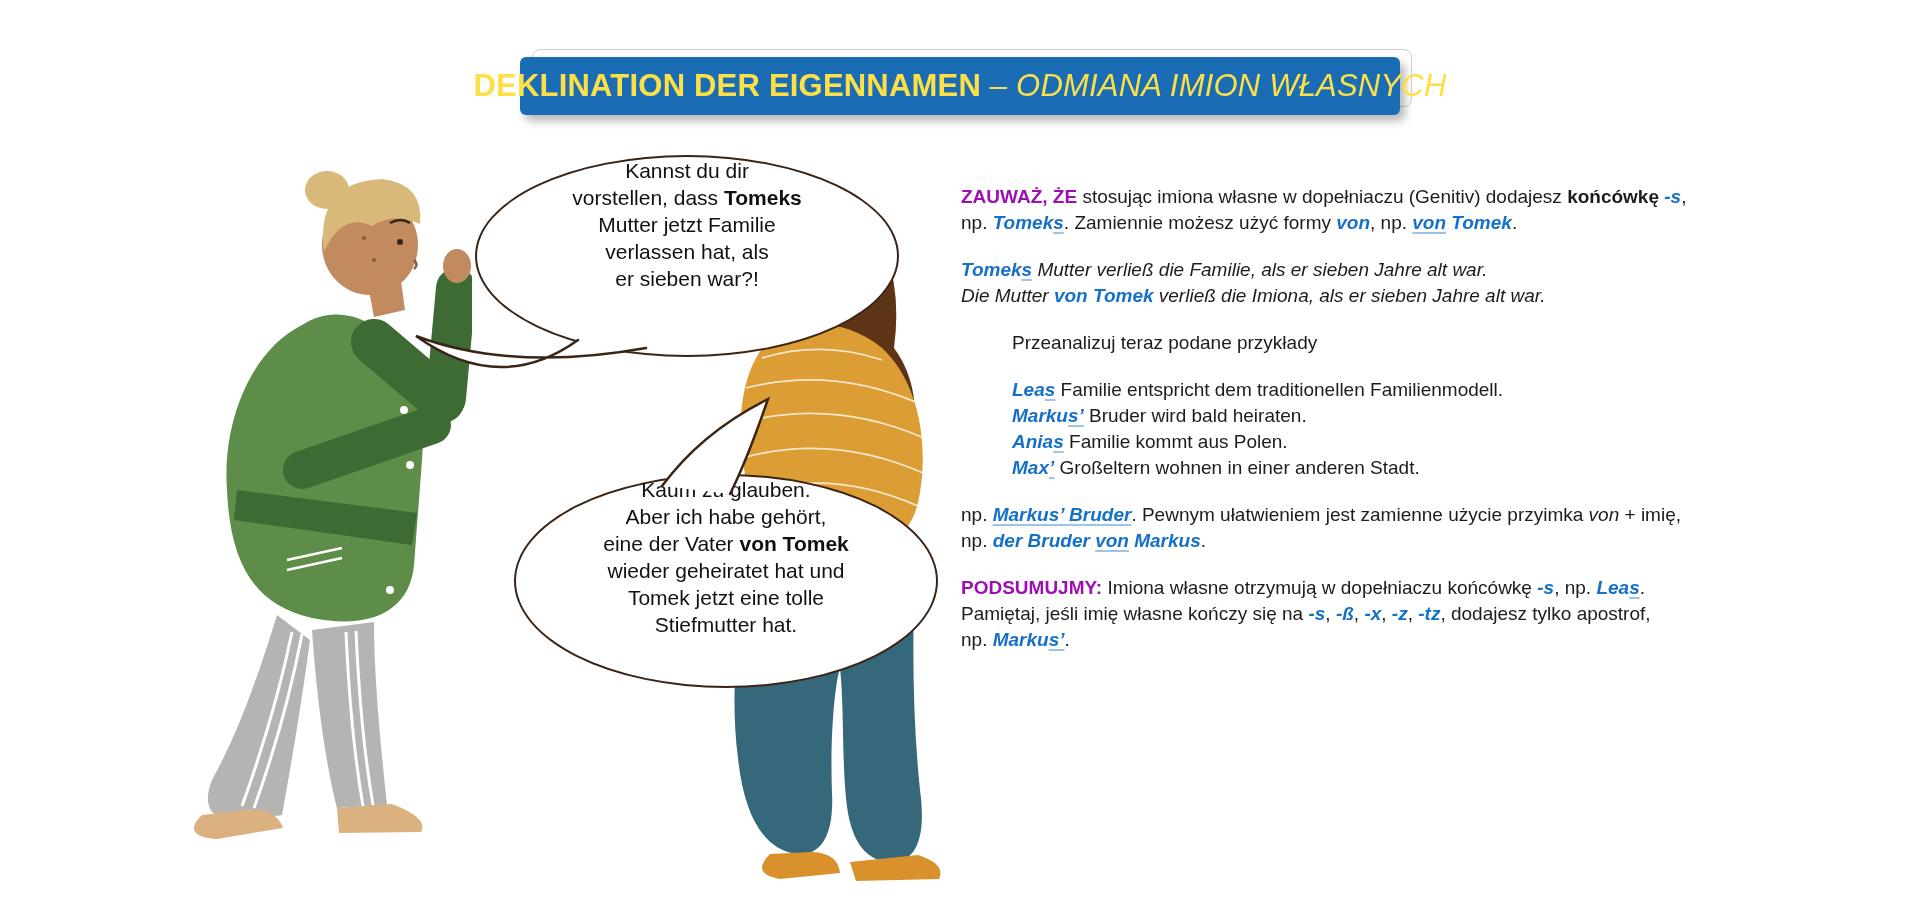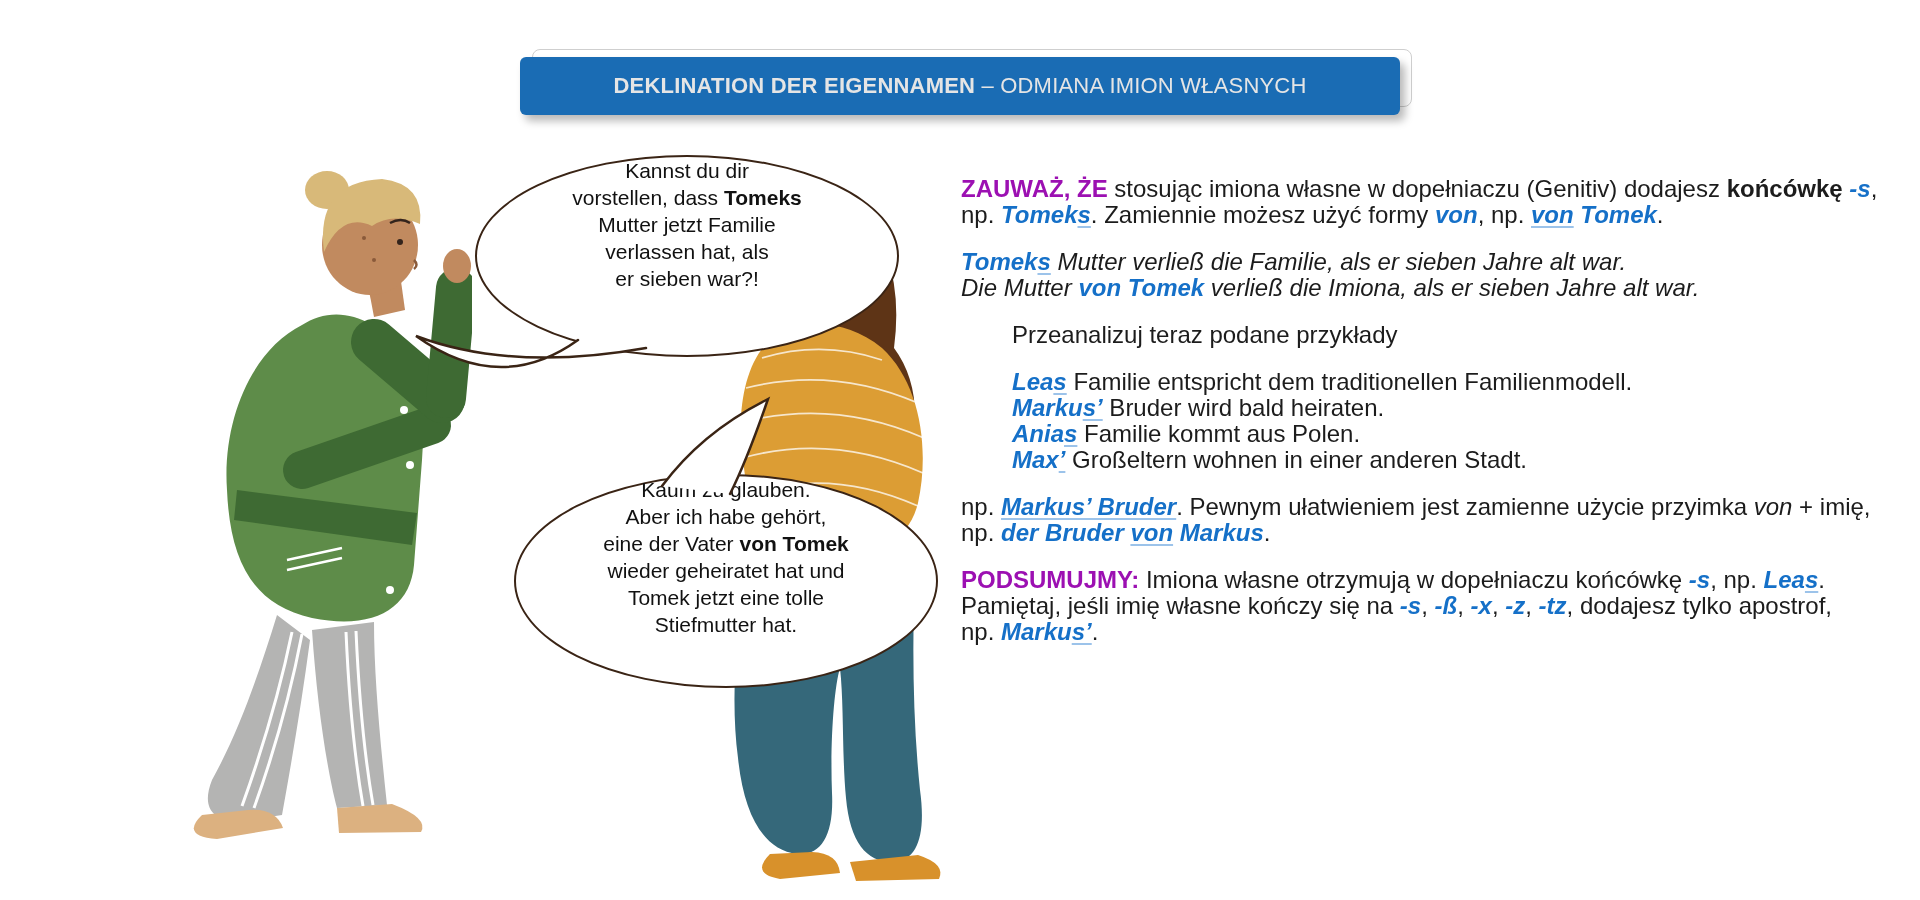--- a/index.html
+++ b/index.html
@@ -10,35 +10,35 @@
   html,body{width:1920px;height:900px;overflow:hidden;background:#ffffff;
     font-family:"Liberation Sans","DejaVu Sans",sans-serif;}
   .abs{position:absolute;}
 
   
   .banner-back{left:532px;top:49px;width:880px;height:58px;background:#fff;
     border:1px solid #cfcfcf;border-radius:8px;z-index:1;}
   .banner{left:520px;top:57px;width:880px;height:58px;background:var(--banner);
     border-radius:6px;display:flex;align-items:center;justify-content:center;
     box-shadow:5px 6px 8px rgba(0,0,0,0.28);z-index:2;}
-  .banner span{color:#e5e5e5;font-size:22px;letter-spacing:.2px;white-space:pre;}
+  .banner span{color:#fde047;font-size:31px;letter-spacing:.2px;white-space:pre;}
   .banner .t-bold{font-weight:700;}
-  .banner .t-reg{font-weight:400;}
+  .banner .t-reg{font-weight:400;font-style:italic;}
 
   
   .bubble{background:#fff;border:2.5px solid var(--outline);border-radius:50%;
     display:flex;flex-direction:column;align-items:center;
     text-align:center;z-index:6;}
   .bubble .tl{line-height:27px;font-size:21px;color:#111;white-space:nowrap;}
   #bubble1{left:475px;top:155px;width:424px;height:202px;}
   #bubble2{left:514px;top:474px;width:424px;height:214px;}
   .tails{left:0;top:0;width:1920px;height:900px;z-index:7;pointer-events:none;}
 
   
-  .content{left:961px;top:176px;z-index:4;font-size:24px;color:var(--ink);}
+  .content{left:961px;top:184px;z-index:4;font-size:19px;color:var(--ink);}
   .content .tl{height:26px;line-height:26px;white-space:nowrap;}
   .content .gap{height:21px;}
   .content .ind{padding-left:51px;}
 
   .s-p{}
   .s-b{font-weight:700;}
   .s-i{font-style:italic;}
   .s-pb{color:var(--purple);font-weight:700;}
   .s-bbi{color:var(--blue);font-weight:700;font-style:italic;}
   .s-bbiu{color:var(--blue);font-weight:700;font-style:italic;

